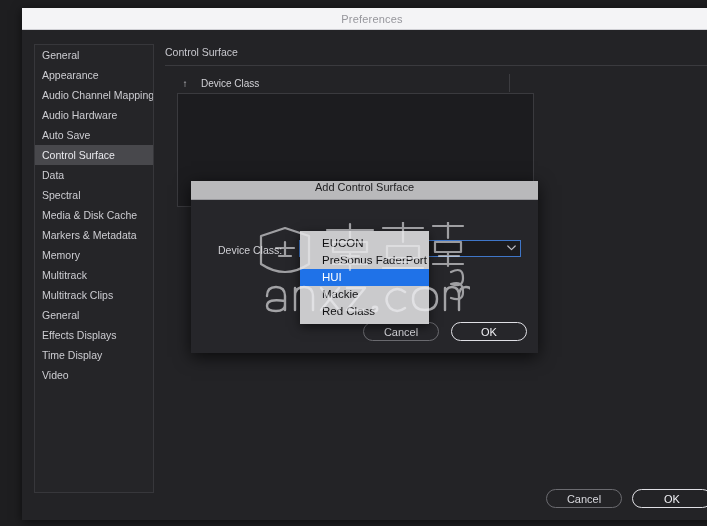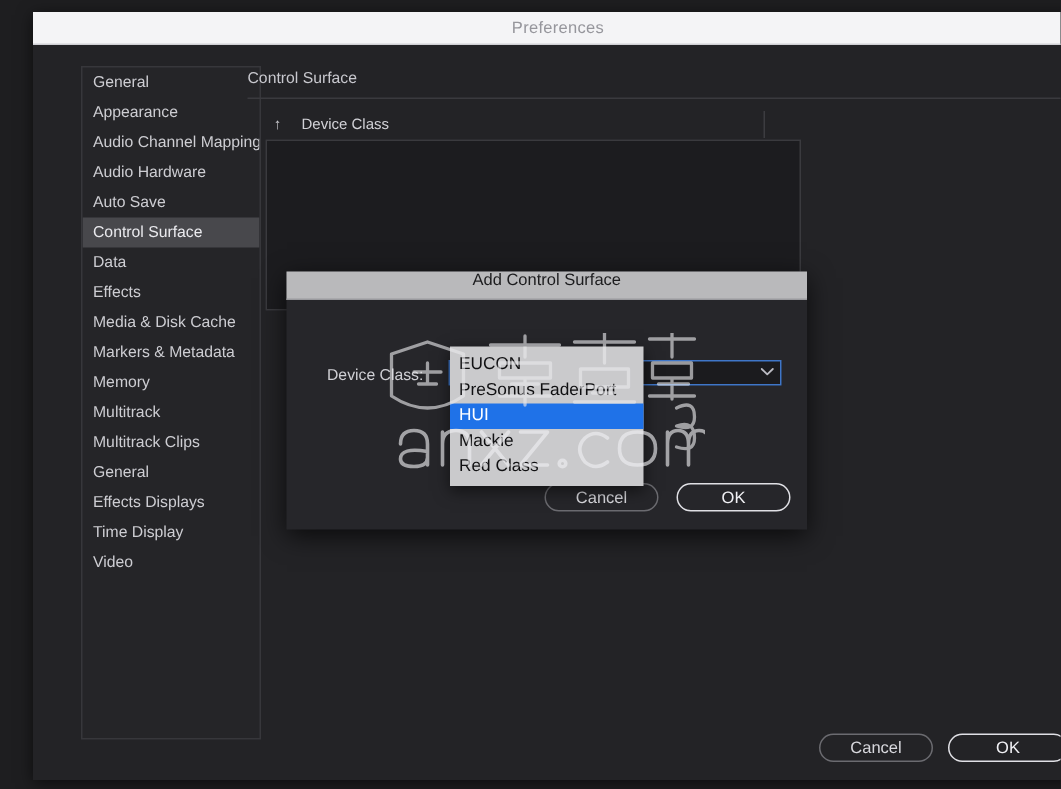--- a/index.html
+++ b/index.html
@@ -51,21 +51,20 @@
   
   #sidebar {
     position: absolute;
     left: 12px;
     top: 14px;
     width: 118px;
     height: 447px;
     background: #252528;
     border: 1px solid #37373b;
     overflow: hidden;
-    margin-left: 20px;
   }
   .side-item {
     height: 20px;
     line-height: 20px;
     padding-left: 7px;
     font-size: 10.5px;
     color: #cdcdd2;
     white-space: nowrap;
     overflow: hidden;
   }
@@ -238,21 +237,21 @@
     top: 231px;
     width: 129px;
     background: #cacacc;
     box-shadow: 0 3px 10px rgba(0,0,0,.55);
     padding: 4px 0 4px 0;
     z-index: 40;
   }
   .dd-option {
     height: 17px;
     line-height: 17px;
-    padding-left: 6px;
+    padding-left: 22px;
     font-size: 11.5px;
     color: #101012;
     white-space: nowrap;
   }
   .dd-option.selected {
     background: #1f72e8;
     color: #ffffff;
   }
 
   
@@ -280,21 +279,21 @@
   <div id="prefs-body">
 
     <div id="sidebar">
         <div class="side-item"><span>General</span></div>
         <div class="side-item"><span>Appearance</span></div>
         <div class="side-item"><span>Audio Channel Mapping</span></div>
         <div class="side-item"><span>Audio Hardware</span></div>
         <div class="side-item"><span>Auto Save</span></div>
         <div class="side-item selected"><span>Control Surface</span></div>
         <div class="side-item"><span>Data</span></div>
-        <div class="side-item"><span>Effects</span></div>
+        <div class="side-item"><span>Spectral</span></div>
         <div class="side-item"><span>Media &amp; Disk Cache</span></div>
         <div class="side-item"><span>Markers &amp; Metadata</span></div>
         <div class="side-item"><span>Memory</span></div>
         <div class="side-item"><span>Multitrack</span></div>
         <div class="side-item"><span>Multitrack Clips</span></div>
         <div class="side-item"><span>General</span></div>
         <div class="side-item"><span>Effects Displays</span></div>
         <div class="side-item"><span>Time Display</span></div>
         <div class="side-item"><span>Video</span></div>
       </div>

